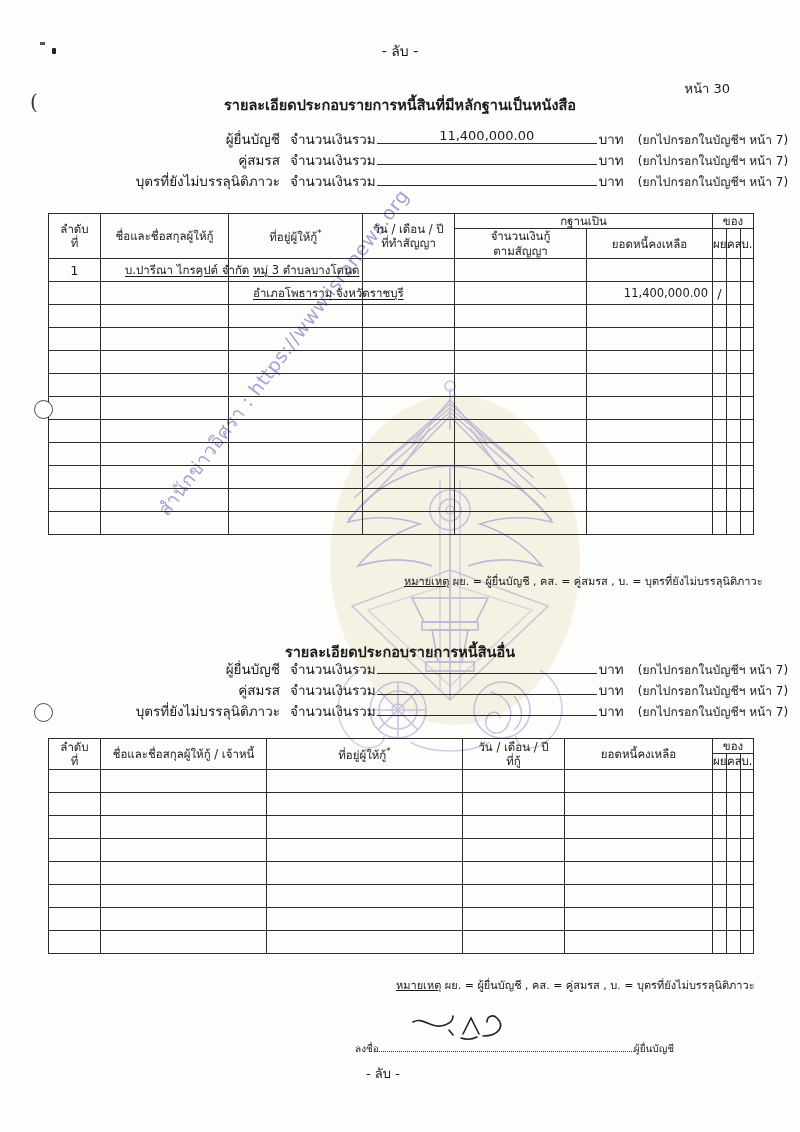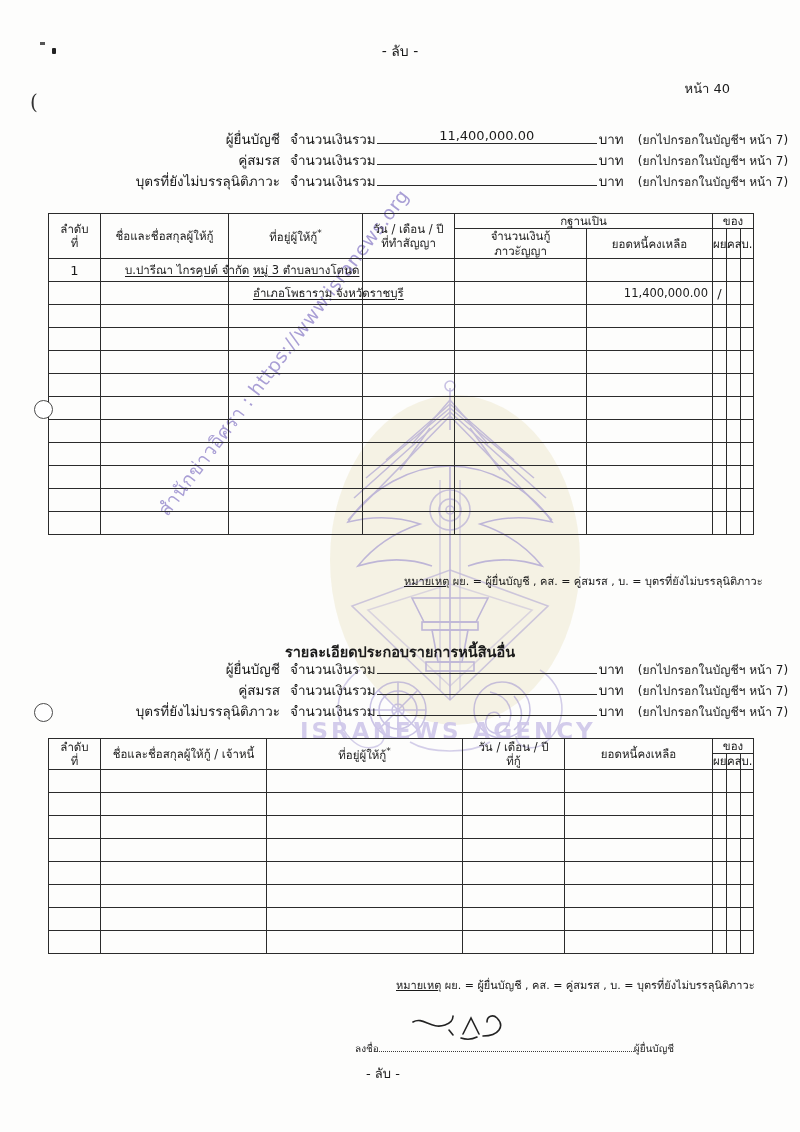--- a/index.html
+++ b/index.html
@@ -272,33 +272,33 @@
         <path d="M190 322 C210 326 216 344 206 358 C198 368 184 362 186 350 C188 340 200 340 200 348"></path>
         <path d="M214 326 C224 338 224 352 214 360"></path>
       </g>
 
       <path d="M60 300 C34 316 30 352 54 372 C66 382 84 378 84 366" opacity=".7"></path>
       <path d="M240 300 C266 316 270 352 246 372 C234 382 216 378 216 366" opacity=".7"></path>
       <path d="M110 372 C130 384 170 384 190 372" opacity=".7"></path>
     </svg>
 
     <div class="wm-diag a">สำนักข่าวอิศรา : https://www.isranews.org</div>
-    <div class="wm-agency">ISRANEWS AGENCY</div>
   </div>
 
   <div class="content">
 
     <div class="punch-dot-a"></div>
     <div class="punch-dot-b"></div>
     <div class="punch-c">(</div>
 
     <div class="secret-top thai">- ลับ -</div>
 
-    <div class="page-no thai">หน้า 40</div>
-
+    <div class="page-no thai">หน้า 30</div>
+
+    <div class="sec-title t1 thai">รายละเอียดประกอบรายการหนี้สินที่มีหลักฐานเป็นหนังสือ</div>
 
     <div class="sumblock s1">
       <div class="sumrow">
         <span class="sum-lbl thai">ผู้ยื่นบัญชี</span>
         <span class="sum-amt-lbl thai">จำนวนเงินรวม</span>
         <span class="sum-line">
           <span class="val">11,400,000.00</span>
         </span>
         <span class="sum-baht thai">บาท</span>
         <span class="sum-note thai">(ยกไปกรอกในบัญชีฯ หน้า 7)</span>
@@ -348,21 +348,21 @@
           <th rowspan="2">
             <span class="hdr-2line thai">วัน / เดือน / ปี</span>
             <span class="hdr-2line thai">ที่ทำสัญญา</span>
           </th>
           <th colspan="2" class="thai">กฐานเปิน</th>
           <th colspan="3" class="thai">ของ</th>
         </tr>
         <tr>
           <th>
             <span class="hdr-2line thai">จำนวนเงินกู้</span>
-            <span class="hdr-2line thai">ภาวะัญญา</span>
+            <span class="hdr-2line thai">ตามสัญญา</span>
           </th>
           <th class="thai">ยอดหนี้คงเหลือ</th>
           <th class="thai">ผย.</th>
           <th class="thai">คส.</th>
           <th class="thai">บ.</th>
         </tr>
       </thead>
       <tbody id="tbl1-body">
           <tr style="height: 23px;">
             <td><span class="cell-mark">1</span></td>

